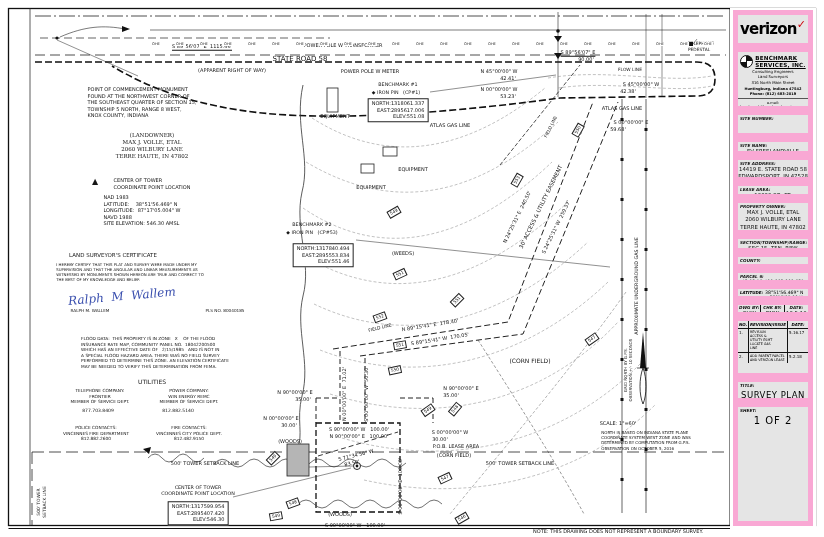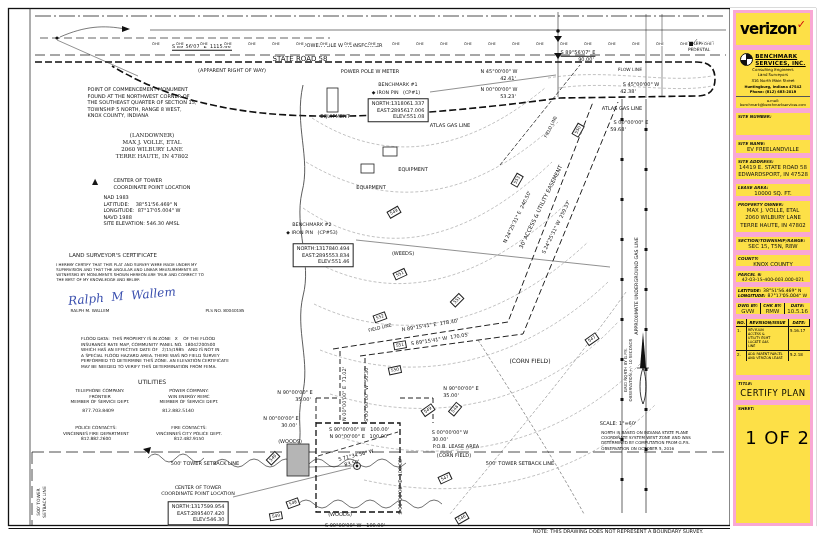--- a/index.html
+++ b/index.html
@@ -13,21 +13,21 @@
   .dl.cbox{border:0.6px solid #222;background:#fff;padding:0 1.5px;font-size:4.3px;}
   .dl.u{text-decoration:underline;text-underline-offset:1.5px;}
   .dl.serif{font-family:"DejaVu Serif",serif;}
   .dl.sig{font-family:"DejaVu Serif",serif;font-style:italic;color:#3a4fae;
       transform:translate(-50%,-50%) rotate(-5deg);}
   .ohe{position:absolute;transform:translate(-50%,-50%);font-size:3.6px;background:#fff;padding:0 1px;color:#222;z-index:2;}
 
   
   .tblock{position:absolute;left:730px;top:8px;width:86px;height:521px;z-index:3;background:#fff;
           display:flex;flex-direction:column;padding:3px;box-sizing:border-box;}
-  .tb-box{border:3px solid #f9a8d4;margin-top:-1px;background:#fde047;position:relative;box-sizing:border-box;overflow:hidden;flex:0 0 auto;}
+  .tb-box{border:5px solid #f9a8d4;margin-top:-1px;background:#e5e5e5;position:relative;box-sizing:border-box;overflow:hidden;flex:0 0 auto;}
   .tb-label{font:italic bold 4.2px "DejaVu Sans",sans-serif;padding:1px 2px 0 2px;color:#111;}
   .tb-val{font-size:5.4px;text-align:center;white-space:pre-line;line-height:1.35;color:#111;}
   .vz{display:flex;align-items:center;justify-content:center;height:100%;}
   .vz-word{font-weight:bold;font-size:15px;letter-spacing:-0.8px;color:#000;}
   .vz-check{color:#cd040b;font-size:11px;font-weight:bold;position:relative;top:-5px;}
   .cst-wrap{text-align:center;padding-top:10px;}
   .cst-paren{color:#1b75bb;font-weight:bold;font-size:15px;}
   .cst-text{color:#0d2240;font-weight:bold;font-style:italic;font-size:14px;letter-spacing:0.5px;}
   .cst-addr{font-size:3.9px;margin-top:9px;white-space:pre-line;line-height:1.5;color:#222;}
   .bm-head{display:flex;align-items:center;justify-content:center;gap:2px;margin-top:3px;}
@@ -44,21 +44,21 @@
   .grid3>div{border-right:0.8px solid #111;text-align:center;}
   .grid3>div:last-child{border-right:none;}
   .revgrid{display:grid;grid-template-columns:11px 1fr 21px;font-size:4px;}
   .revgrid .hc{font:italic bold 4px "DejaVu Sans",sans-serif;border-bottom:0.8px solid #111;border-right:0.8px solid #111;padding:1px;text-align:center;}
   .revgrid .hc:last-child{border-right:none;}
   .revgrid .c{border-bottom:0.8px solid #111;border-right:0.8px solid #111;padding:1px;white-space:pre-line;line-height:1.25;}
   .revgrid .c.last{border-right:none;}
   .revgrid .c.nb{border-bottom:none;}
   .rev-desc{font-size:3.3px;}
   .title-val{font-size:8.5px;text-align:center;letter-spacing:0.5px;margin-top:2px;}
-  .sheet-val{font-size:18px;text-align:right;margin-top:16px;letter-spacing:1px;}
+  .sheet-val{font-size:10px;text-align:center;margin-top:2px;letter-spacing:1px;}
 </style>
 </head>
 <body>
 
 <div class="sheet">
 
   <svg class="plan" width="824" height="537" viewBox="0 0 824 537">
 
     <rect x="8.5" y="8.5" width="807" height="517" fill="none" stroke="#111" stroke-width="1.3"></rect>
     <line x1="8.5" y1="528.5" x2="815.5" y2="528.5" stroke="#111" stroke-width="1"></line>
@@ -429,21 +429,21 @@
 
         <div class="c nb">2.</div>
         <div class="c nb rev-desc">ADD PARENT PARCEL
 AND VERIZON LEASE</div>
         <div class="c nb last">5.2.18</div>
       </div>
     </div>
 
     <div class="tb-box" style="height:26px">
       <div class="tb-label">TITLE:</div>
-      <div class="title-val">CERTIFY PLAN</div>
+      <div class="title-val">SURVEY PLAN</div>
     </div>
 
     <div class="tb-box" style="flex:1">
       <div class="tb-label">SHEET:</div>
       <div class="sheet-val">1 OF 2</div>
     </div>
 
   </div>
 </div>
 

